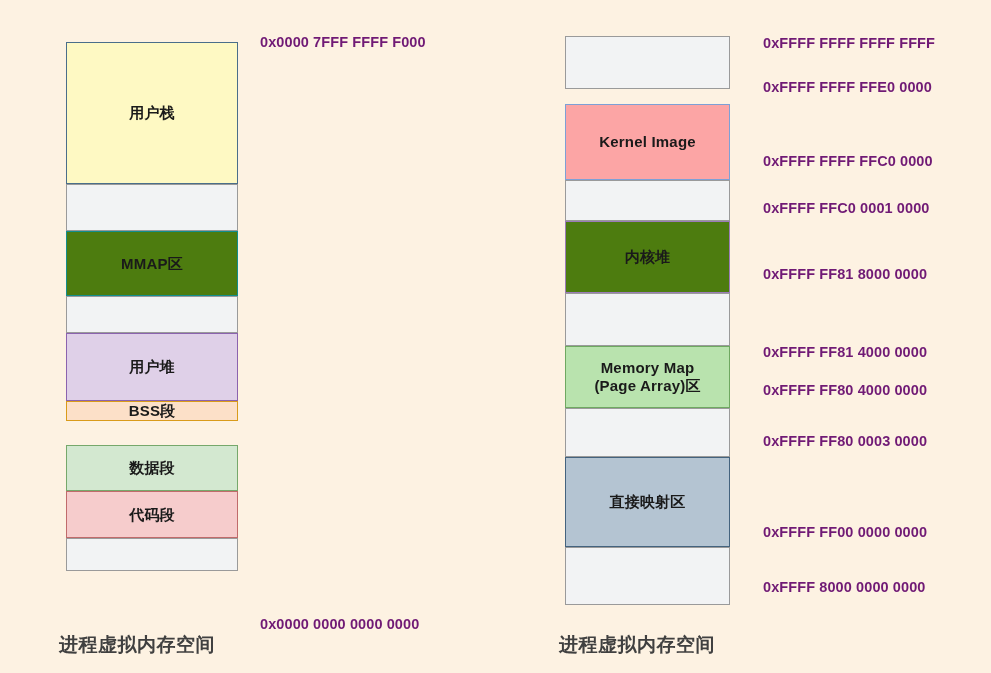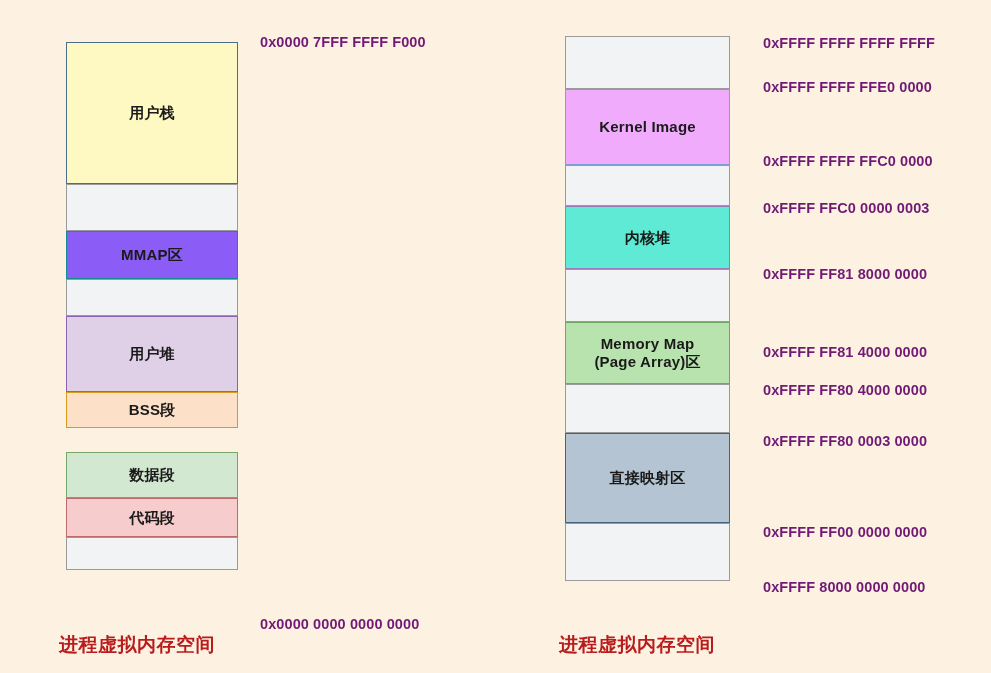--- a/index.html
+++ b/index.html
@@ -53,67 +53,67 @@
     color: #701a75;
     white-space: nowrap;
     letter-spacing: 0.1px;
   }
 
   
   .caption {
     position: absolute;
     font-size: 19px;
     font-weight: bold;
-    color: #b91c1c;
+    color: #404040;
     white-space: nowrap;
     letter-spacing: 0.5px;
   }
   .cap-left  { left: 59px;  top: 632px; }
   .cap-right { left: 559px; top: 632px; }
 </style>
 </head>
 <body style="background: rgb(253, 242, 226);">
 
 <div class="diagram">
 
   <div class="column col-left" id="col-left">
       <div class="block " style="height: 142px; background: #fef9c3; border: 1px solid rgb(74, 110, 138);">用户栈</div>
       <div class="block empty" style="height: 47px; background: rgb(242, 243, 244); border: 1px solid rgb(154, 154, 154);"></div>
-      <div class="block " style="height: 48px; background: #8b5cf6; border: 1px solid rgb(19, 141, 141);">MMAP区</div>
+      <div class="block " style="height: 65px; background: #4d7c0f; border: 1px solid rgb(19, 141, 141);">MMAP区</div>
       <div class="block empty" style="height: 37px; background: rgb(242, 243, 244); border: 1px solid rgb(154, 154, 154);"></div>
-      <div class="block " style="height: 76px; background: rgb(223, 208, 232); border: 1px solid rgb(139, 99, 174);">用户堆</div>
-      <div class="block " style="height: 36px; background: rgb(252, 224, 200); border: 1px solid rgb(217, 155, 26);">BSS段</div>
+      <div class="block " style="height: 68px; background: rgb(223, 208, 232); border: 1px solid rgb(139, 99, 174);">用户堆</div>
+      <div class="block " style="height: 20px; background: rgb(252, 224, 200); border: 1px solid rgb(217, 155, 26);">BSS段</div>
       <div class="block " style="height: 46px; background: rgb(211, 232, 208); border: 1px solid rgb(118, 168, 107); margin-top: 24px;">数据段</div>
-      <div class="block " style="height: 39px; background: rgb(246, 204, 204); border: 1px solid rgb(192, 107, 107);">代码段</div>
+      <div class="block " style="height: 47px; background: rgb(246, 204, 204); border: 1px solid rgb(192, 107, 107);">代码段</div>
       <div class="block empty" style="height: 33px; background: rgb(242, 243, 244); border: 1px solid rgb(154, 154, 154);"></div>
     </div>
 
   <div class="addr" style="left:260px; top:34px;">0x0000 7FFF FFFF F000</div>
 
   <div class="addr" style="left:260px; top:581px;margin-top:35px;">0x0000 0000 0000 0000</div>
 
   <div class="caption cap-left">进程虚拟内存空间</div>
 
   <div class="column col-right" id="col-right">
       <div class="block empty" style="height: 53px; background: rgb(242, 243, 244); border: 1px solid rgb(154, 154, 154);"></div>
-      <div class="block " style="height: 76px; background: #f0abfc; border: 1px solid rgb(125, 160, 214);">Kernel Image</div>
+      <div class="block " style="height: 76px; background: #fca5a5; border: 1px solid rgb(125, 160, 214); margin-top: 15px;">Kernel Image</div>
       <div class="block empty" style="height: 41px; background: rgb(242, 243, 244); border: 1px solid rgb(154, 154, 154);"></div>
-      <div class="block " style="height: 63px; background: #5eead4; border: 1px solid rgb(155, 124, 184);">内核堆</div>
+      <div class="block " style="height: 72px; background: #4d7c0f; border: 1px solid rgb(155, 124, 184);">内核堆</div>
       <div class="block empty" style="height: 53px; background: rgb(242, 243, 244); border: 1px solid rgb(154, 154, 154);"></div>
       <div class="block " style="height: 62px; background: rgb(185, 227, 174); border: 1px solid rgb(111, 168, 97);">Memory Map<br>(Page Array)区</div>
       <div class="block empty" style="height: 49px; background: rgb(242, 243, 244); border: 1px solid rgb(154, 154, 154);"></div>
       <div class="block " style="height: 90px; background: rgb(180, 196, 210); border: 1px solid rgb(68, 99, 126);">直接映射区</div>
       <div class="block empty" style="height: 58px; background: rgb(242, 243, 244); border: 1px solid rgb(154, 154, 154);"></div>
     </div>
 
   <div id="kernel-addresses">
       <div class="addr" style="left: 763px; top: 35px;">0xFFFF FFFF FFFF FFFF</div>
       <div class="addr" style="left: 763px; top: 79px; text-align: center;">0xFFFF FFFF FFE0 0000</div>
       <div class="addr" style="left: 763px; top: 153px;">0xFFFF FFFF FFC0 0000</div>
-      <div class="addr" style="left: 763px; top: 200px;">0xFFFF FFC0 0000 0003</div>
+      <div class="addr" style="left: 763px; top: 200px;">0xFFFF FFC0 0001 0000</div>
       <div class="addr" style="left: 763px; top: 266px;">0xFFFF FF81 8000 0000</div>
       <div class="addr" style="left: 763px; top: 344px;">0xFFFF FF81 4000 0000</div>
       <div class="addr" style="left: 763px; top: 382px;">0xFFFF FF80 4000 0000</div>
       <div class="addr" style="left: 763px; top: 433px;">0xFFFF FF80 0003 0000</div>
       <div class="addr" style="left: 763px; top: 524px;">0xFFFF FF00 0000 0000</div>
       <div class="addr" style="left: 763px; top: 579px;">0xFFFF 8000 0000 0000</div>
     </div>
 
   <div class="caption cap-right">进程虚拟内存空间</div>
 

